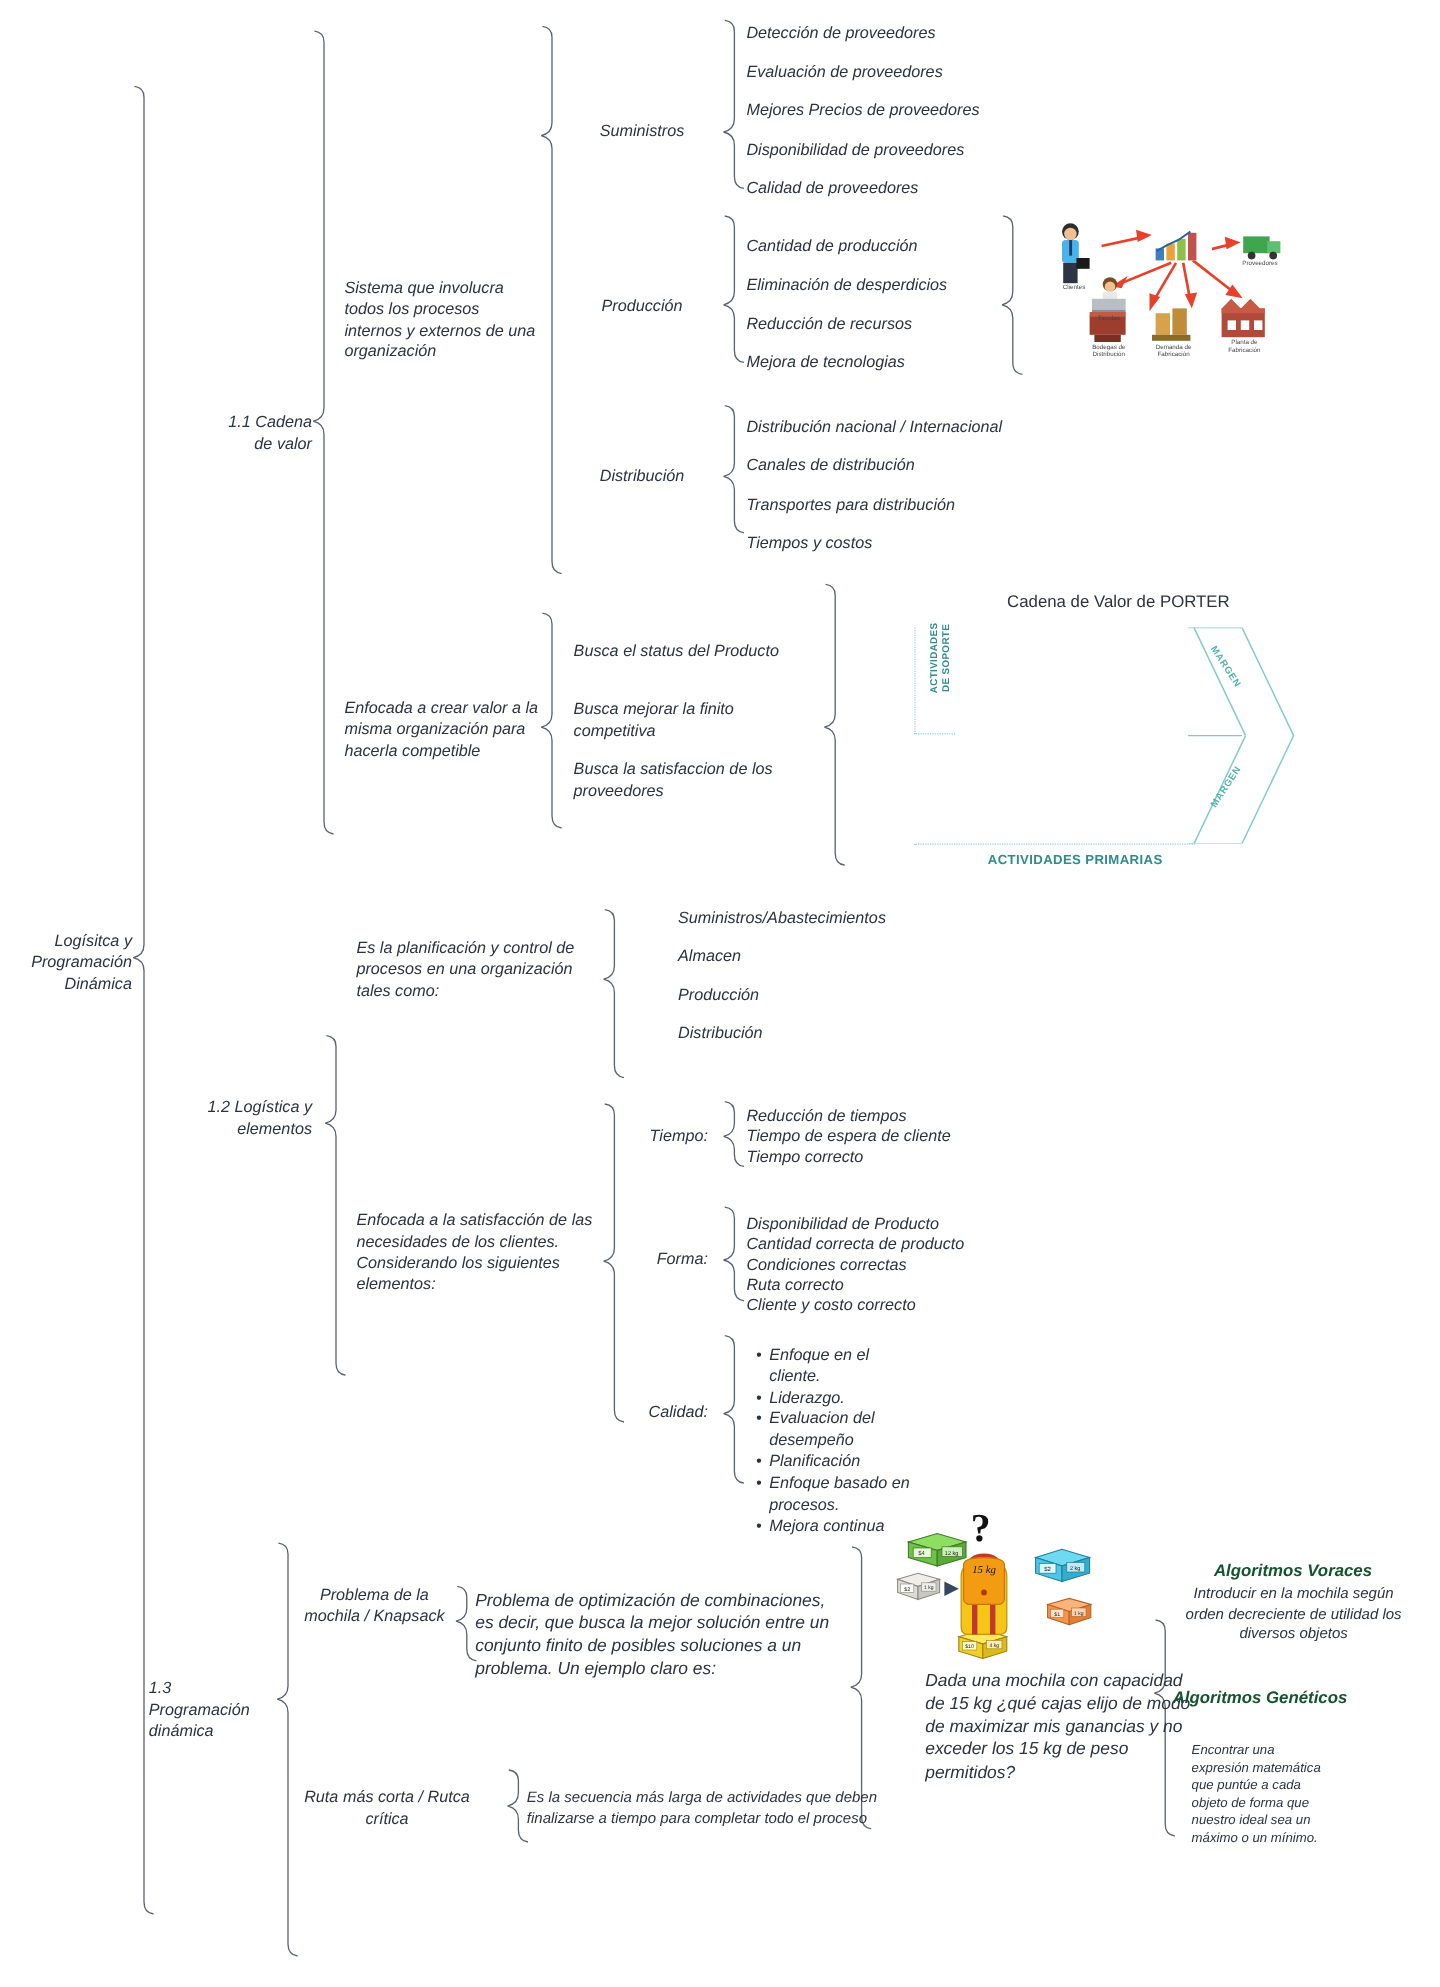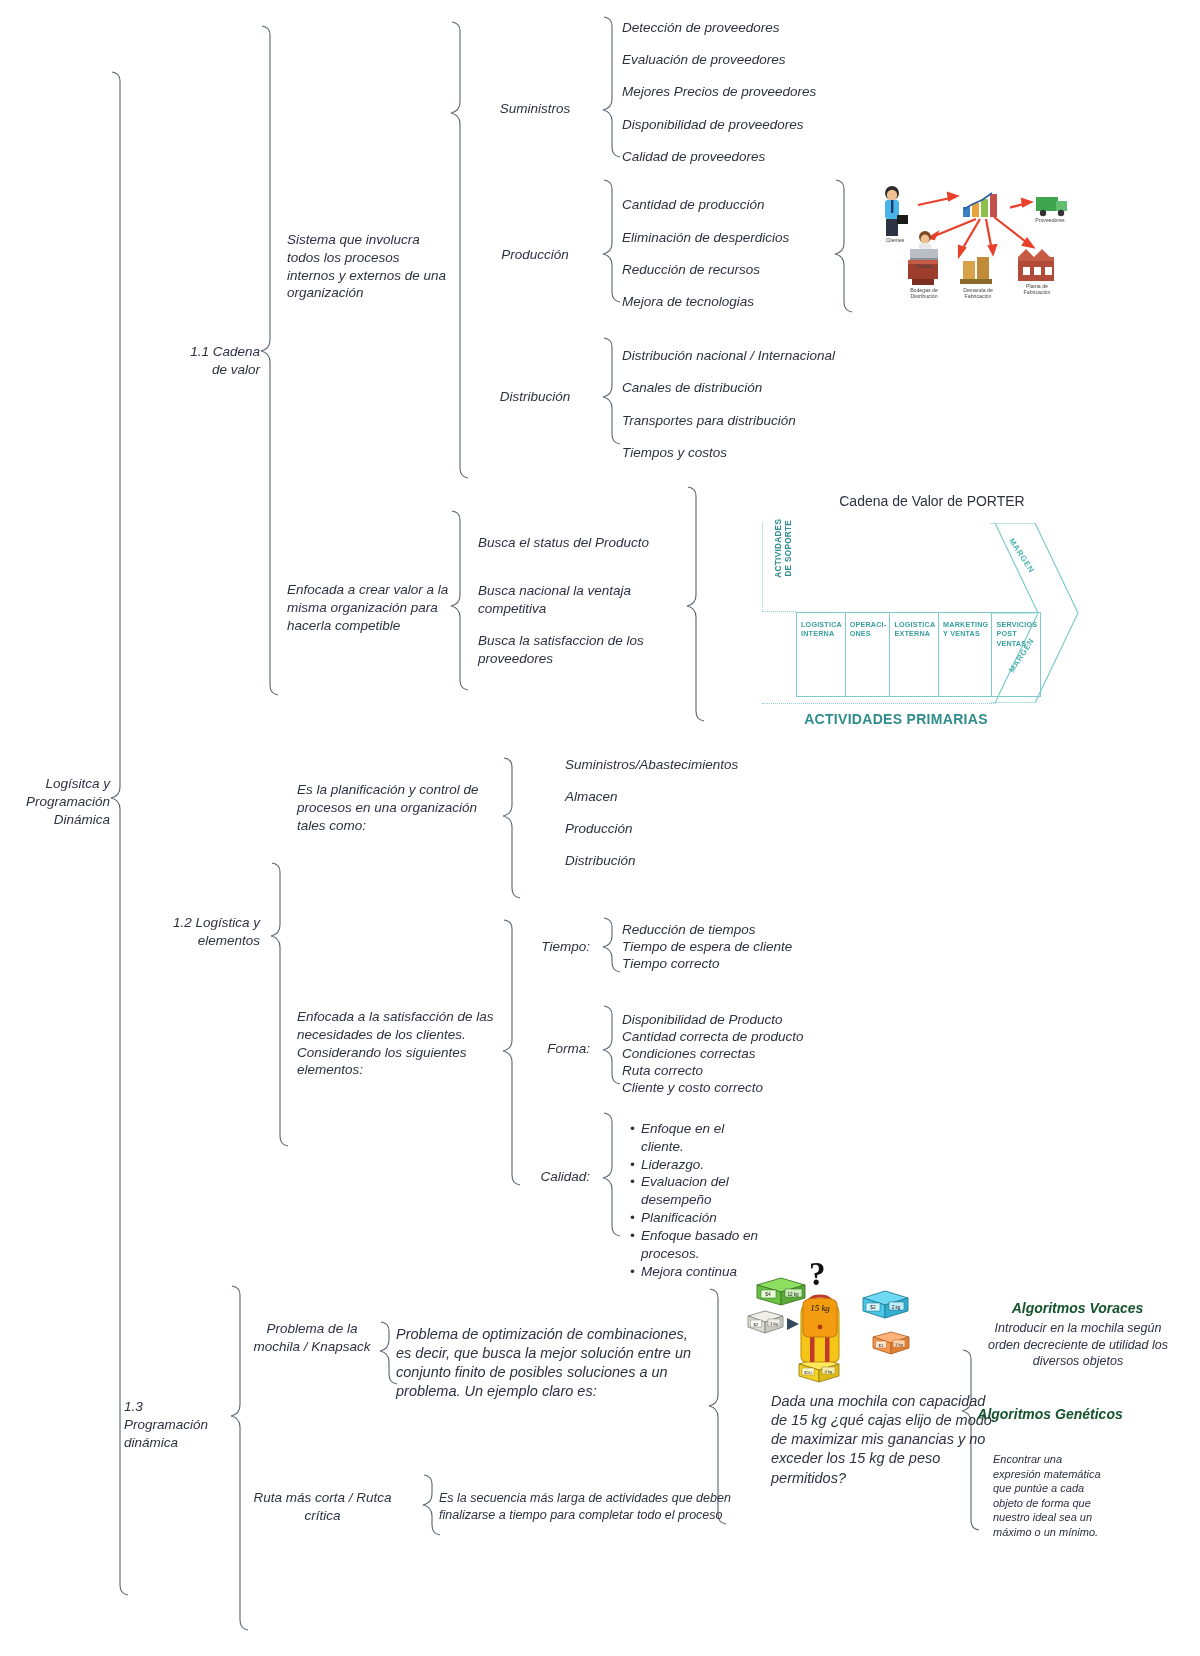--- a/index.html
+++ b/index.html
@@ -39,21 +39,21 @@
     font-size:7.6px; font-weight:bold; letter-spacing:.25px; color:#39a0a0;
   }
   #porter .srow:last-child { border-bottom:1px solid #7ecbca; }
   #porter .prow { position:absolute; left:46px; top:119px; width:200px; height:85px; display:flex; }
   #porter .pcell {
     flex:1; border:1px solid #7ecbca; border-left:none; padding:7px 3px 0 4px;
     font-size:7.2px; font-weight:bold; letter-spacing:.2px; color:#39a0a0; line-height:1.3;
   }
   #porter .pcell:first-child { border-left:1px solid #7ecbca; }
   #porter .bottomline { position:absolute; left:12px; top:210px; width:234px; border-top:1px dotted #8fd3d3; }
-  #porter .primLbl { position:absolute; left:46px; top:218px; width:200px; text-align:center; font-size:14px; font-weight:bold; letter-spacing:.3px; color:#2e8c8c; }
+  #porter .primLbl { position:absolute; left:46px; top:218px; width:200px; text-align:center; font-size:11px; font-weight:bold; letter-spacing:.3px; color:#2e8c8c; }
   #porter .marg { position:absolute; font-size:8px; font-weight:bold; letter-spacing:.6px; color:#4fb3b1; }
   #porter .m1 { left:252px; top:58px; transform:rotate(57deg); }
   #porter .m2 { left:252px; top:158px; transform:rotate(-57deg); }
 
   
   #supplypic { position:absolute; left:860px; top:175px; width:230px; height:150px; }
   #supplypic .lbl { position:absolute; font-size:5.2px; color:#444; text-align:center; line-height:1.2; }
 
   
   #knappic { position:absolute; left:745px; top:1258px; width:175px; height:130px; }
@@ -134,21 +134,21 @@
 <div class="node t13" style="left:622px; top:293px;">Mejora de tecnologias</div>
 
 <div class="node t13 ctr" style="left:480px; top:388px; width:110px;">Distribución</div>
 <div class="node t13" style="left:622px; top:347px;">Distribución nacional / Internacional</div>
 <div class="node t13" style="left:622px; top:379px;">Canales de distribución</div>
 <div class="node t13" style="left:622px; top:412px;">Transportes para distribución</div>
 <div class="node t13" style="left:622px; top:444px;">Tiempos y costos</div>
 
 <div class="node t13" style="left:287px; top:581px; width:170px;">Enfocada a crear valor a la misma organización para hacerla competible</div>
 <div class="node t13" style="left:478px; top:534px; width:190px;">Busca el status del Producto</div>
-<div class="node t13" style="left:478px; top:582px; width:170px;">Busca nacional la ventaja competitiva</div>
+<div class="node t13" style="left:478px; top:582px; width:170px;">Busca mejorar la finito competitiva</div>
 <div class="node t13" style="left:478px; top:632px; width:180px;">Busca la satisfaccion de los proveedores</div>
 
 <div id="supplypic">
   <svg width="230" height="150" viewBox="0 0 230 150">
 
     <g stroke="#e8402a" stroke-width="2.2" fill="#e8402a">
       <line x1="58" y1="30" x2="95" y2="22"></line>
         <polygon points="97,21 88,18 89,25"></polygon>
       <line x1="128" y1="38" x2="168" y2="28"></line>
         <polygon points="171,27 162,24 163,31"></polygon>
@@ -219,27 +219,20 @@
 DE SOPORTE</div>
 
   <svg style="position:absolute; left:240px; top:30px;" width="90" height="180" viewBox="0 0 90 180">
     <polyline points="0,0 45,0 88,90 45,180 0,180" fill="none" stroke="#7ecbca" stroke-width="1.2"></polyline>
     <line x1="0" y1="90" x2="45" y2="90" stroke="#7ecbca" stroke-width="1.2"></line>
     <line x1="5" y1="0" x2="48" y2="90" stroke="#7ecbca" stroke-width="1.2"></line>
     <line x1="48" y1="90" x2="5" y2="180" stroke="#7ecbca" stroke-width="1.2"></line>
   </svg>
 
 
-  <div class="prow">
-    <div class="pcell">LOGISTICA INTERNA</div>
-    <div class="pcell">OPERACI-ONES</div>
-    <div class="pcell">LOGISTICA EXTERNA</div>
-    <div class="pcell">MARKETING Y VENTAS</div>
-    <div class="pcell">SERVICIOS POST VENTAS</div>
-  </div>
 
   <div class="marg m1">MARGEN</div>
   <div class="marg m2">MARGEN</div>
 
   <div class="bottomline"></div>
   <div class="primLbl">ACTIVIDADES PRIMARIAS</div>
 </div>
 
 <div class="node t13" style="left:297px; top:781px; width:200px;">Es la planificación y control de procesos en una organización tales como:</div>
 <div class="node t13" style="left:565px; top:756px;">Suministros/Abastecimientos</div>

